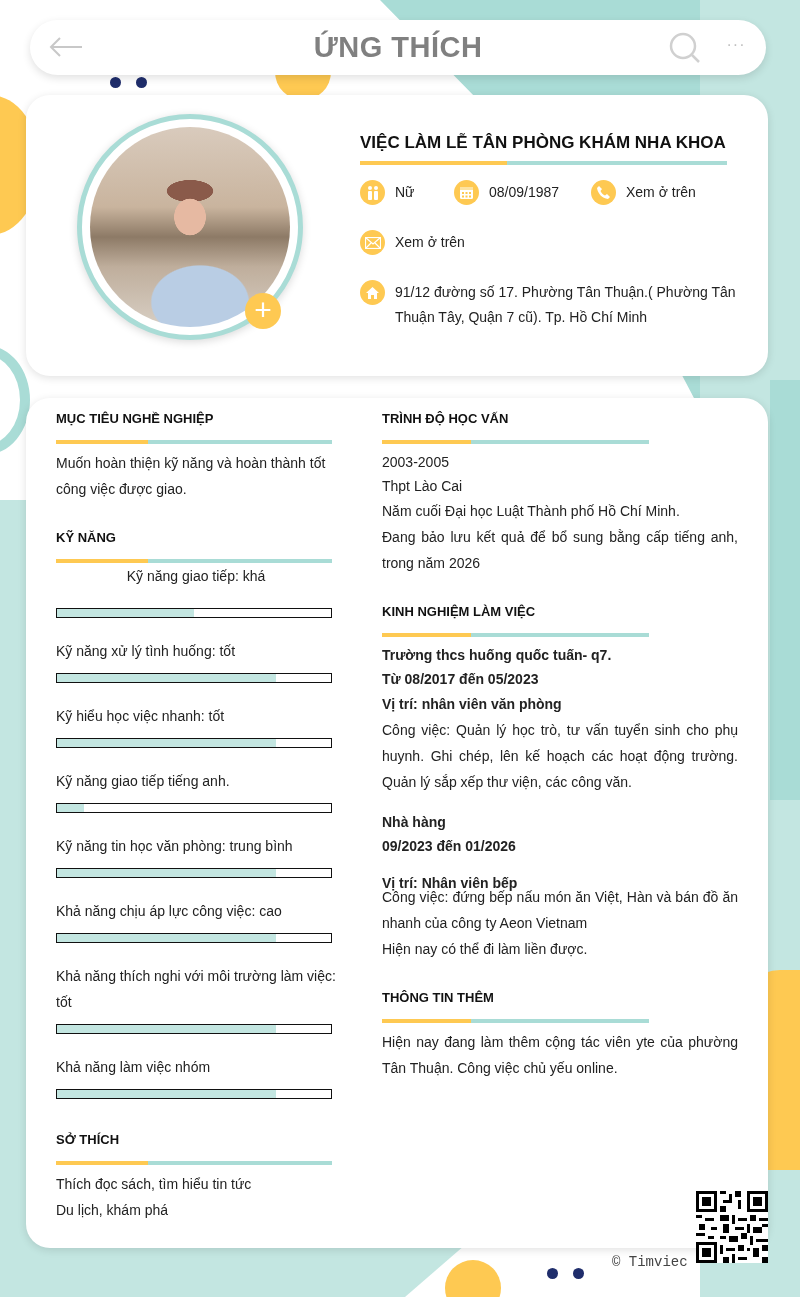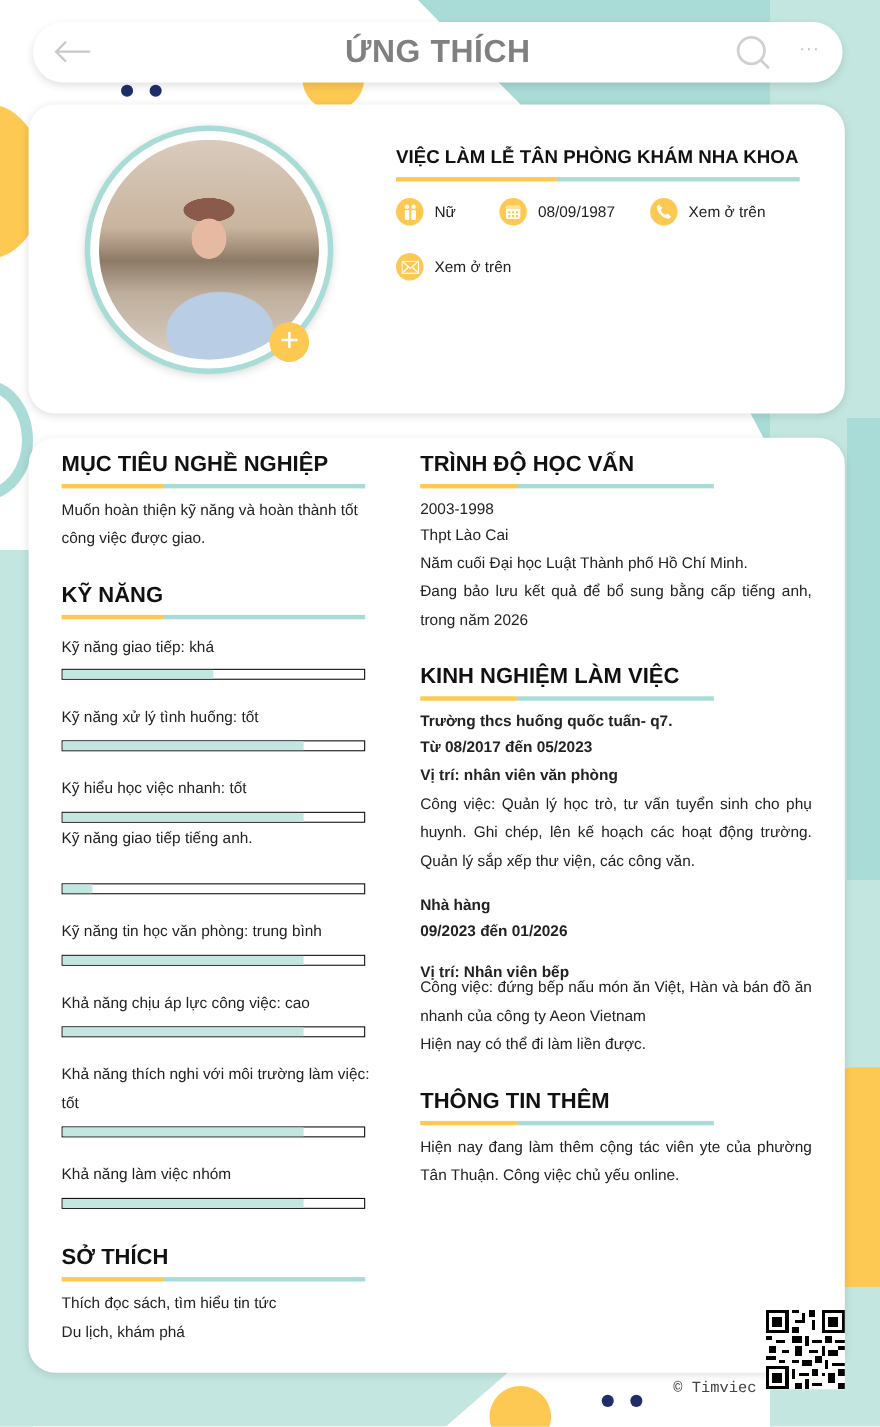--- a/index.html
+++ b/index.html
@@ -36,21 +36,21 @@
       linear-gradient(180deg, #d9cbbd 0%, #c9b49e 40%, #8d7a66 55%, #bfae9c 70%, #d8cfc4 100%);
   }
   .avatar-plus { position: absolute; left: 163px; top: 174px; width: 36px; height: 36px; border-radius: 50%; background: #fec952; color: #fff; font-size: 30px; line-height: 34px; text-align: center; font-weight: 300; }
 
   .job-title { position: absolute; left: 334px; top: 38px; font-size: 17px; font-weight: bold; color: #111; }
   .rule { position: absolute; height: 4px; background: linear-gradient(90deg, #fec952 0, #fec952 var(--y), #a9dcd6 var(--y), #a9dcd6 100%); }
   .info-item { position: absolute; display: flex; align-items: flex-start; font-size: 14px; color: #222; line-height: 25px; }
   .info-item .ico { width: 25px; height: 25px; border-radius: 50%; background: #fec952; margin-right: 10px; flex-shrink: 0; display: flex; align-items: center; justify-content: center; }
 
   
-  .sec-title { position: absolute; font-size: 20px; font-weight: bold; color: #111; }
+  .sec-title { position: absolute; font-size: 13px; font-weight: bold; color: #111; }
   .text { position: absolute; font-size: 14px; line-height: 26px; color: #222; }
   .text.just { text-align: justify; }
   .bold { font-weight: bold; }
   .skill-label { position: absolute; left: 30px; font-size: 14px; line-height: 26px; color: #222; width: 280px; }
   .skill-bar { position: absolute; left: 30px; width: 276px; height: 10px; border: 1.5px solid #111; background: #fff; }
   .skill-bar .fill { height: 100%; background: #c3e6e1; }
 
   .footer-copy { position: absolute; left: 612px; top: 1254px; font-family: "Liberation Mono", "DejaVu Sans Mono", monospace; font-size: 14px; color: #444; z-index: 3; }
   .qr { position: absolute; left: 696px; top: 1191px; width: 72px; height: 72px; background: #fff; z-index: 3; }
 </style>
@@ -136,47 +136,55 @@
   </div>
   <div class="info-item" style="left:334px;top:135px;">
     <span class="ico">
       <svg width="16" height="12" viewBox="0 0 16 12">
           <rect x="0.5" y="0.5" width="15" height="11" fill="none" stroke="#fff" stroke-width="1.2"></rect>
           <path d="M0.5 0.5 L8 7 L15.5 0.5 M0.5 11.5 L6 6 M15.5 11.5 L10 6" fill="none" stroke="#fff" stroke-width="1.2"></path>
         </svg>
     </span>
     <span>Xem ở trên</span>
   </div>
+  <div class="info-item" style="left:334px;top:185px;width:380px;">
+    <span class="ico">
+      <svg width="15" height="14" viewBox="0 0 15 14">
+          <path d="M7.5 1 L14 7 L12 7 L12 13 L9 13 L9 9 L6 9 L6 13 L3 13 L3 7 L1 7 Z" fill="#fff"></path>
+        </svg>
+    </span>
+    <span>91/12 đường số 17. Phường Tân Thuận.( Phường Tân Thuận Tây, Quận 7 cũ). Tp. Hồ Chí Minh</span>
+  </div>
 </div>
 
 <div class="card card-main">
 
   <div class="sec-title" style="left:30px;top:13px;">MỤC TIÊU NGHỀ NGHIỆP</div>
   <div class="rule" style="left:30px;top:42px;width:276px;--y:92px;"></div>
   <div class="text" style="left:30px;top:52px;width:276px;">Muốn hoàn thiện kỹ năng và hoàn thành tốt công việc được giao.</div>
 
   <div class="sec-title" style="left:30px;top:132px;">KỸ NĂNG</div>
   <div class="rule" style="left:30px;top:161px;width:276px;--y:92px;"></div>
 
-  <div class="skill-label" style="top:177px;">Kỹ năng giao tiếp: khá</div>
+  <div class="skill-label" style="top:165px;text-align:center;">Kỹ năng giao tiếp: khá</div>
   <div class="skill-bar" style="top:210px;">
       <div class="fill" style="width:50%;"></div>
     </div>
 
   <div class="skill-label" style="top:240px;">Kỹ năng xử lý tình huống: tốt</div>
   <div class="skill-bar" style="top:275px;">
       <div class="fill" style="width:80%;"></div>
     </div>
 
   <div class="skill-label" style="top:305px;">Kỹ hiểu học việc nhanh: tốt</div>
   <div class="skill-bar" style="top:340px;">
       <div class="fill" style="width:80%;"></div>
     </div>
 
-  <div class="skill-label" style="top:350px;">Kỹ năng giao tiếp tiếng anh.</div>
+  <div class="skill-label" style="top:370px;">Kỹ năng giao tiếp tiếng anh.</div>
   <div class="skill-bar" style="top:405px;">
       <div class="fill" style="width:10%;"></div>
     </div>
 
   <div class="skill-label" style="top:435px;">Kỹ năng tin học văn phòng: trung bình</div>
   <div class="skill-bar" style="top:470px;">
       <div class="fill" style="width:80%;"></div>
     </div>
 
   <div class="skill-label" style="top:500px;">Khả năng chịu áp lực công việc: cao</div>
@@ -194,21 +202,21 @@
       <div class="fill" style="width:80%;"></div>
     </div>
 
   <div class="sec-title" style="left:30px;top:734px;">SỞ THÍCH</div>
   <div class="rule" style="left:30px;top:763px;width:276px;--y:92px;"></div>
   <div class="text" style="left:30px;top:773px;width:276px;">Thích đọc sách, tìm hiểu tin tức</div>
   <div class="text" style="left:30px;top:799px;width:276px;">Du lịch, khám phá</div>
 
   <div class="sec-title" style="left:356px;top:13px;">TRÌNH ĐỘ HỌC VẤN</div>
   <div class="rule" style="left:356px;top:42px;width:267px;--y:89px;"></div>
-  <div class="text" style="left:356px;top:51px;width:356px;">2003-1998</div>
+  <div class="text" style="left:356px;top:51px;width:356px;">2003-2005</div>
   <div class="text" style="left:356px;top:100px;width:356px;">Năm cuối Đại học Luật Thành phố Hồ Chí Minh.</div>
   <div class="text" style="left:356px;top:75px;width:356px;">Thpt Lào Cai</div>
   <div class="text just" style="left:356px;top:126px;width:356px;">Đang bảo lưu kết quả để bổ sung bằng cấp tiếng anh, trong năm 2026</div>
 
   <div class="sec-title" style="left:356px;top:206px;">KINH NGHIỆM LÀM VIỆC</div>
   <div class="rule" style="left:356px;top:235px;width:267px;--y:89px;"></div>
 
   <div class="text bold" style="left:356px;top:244px;width:356px;">Trường thcs huống quốc tuấn- q7.</div>
   <div class="text bold" style="left:356px;top:268px;width:356px;">Từ 08/2017 đến 05/2023</div>
   <div class="text bold" style="left:356px;top:293px;width:356px;">Vị trí: nhân viên văn phòng</div>

